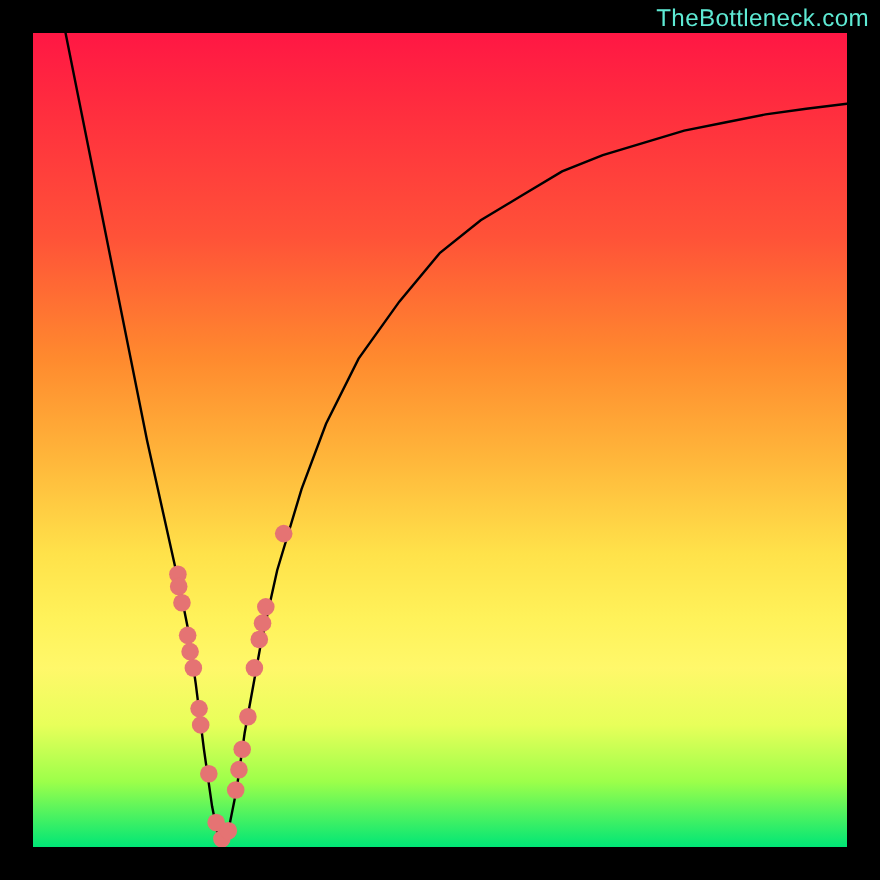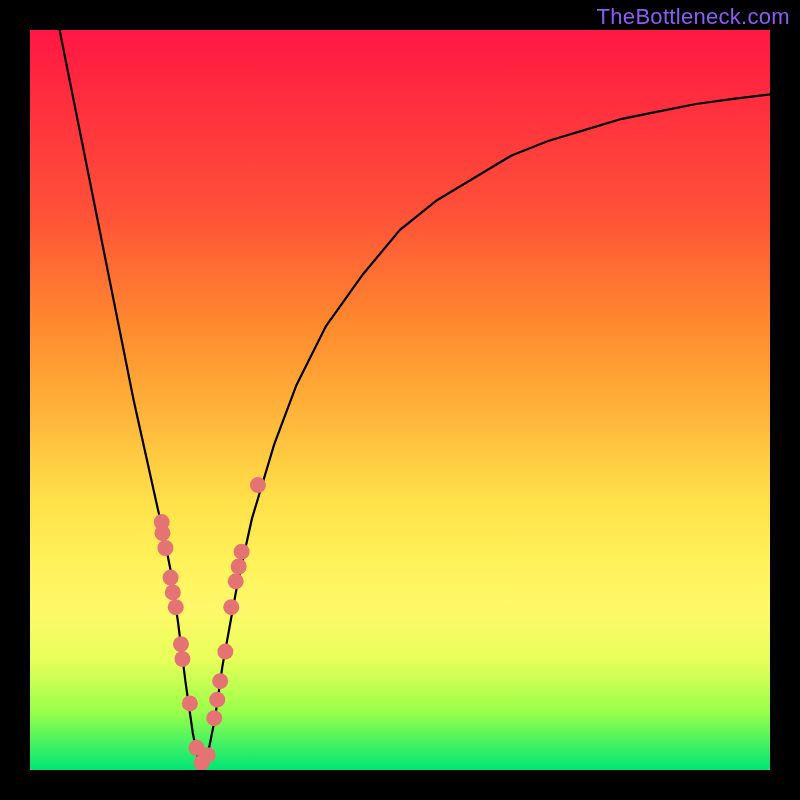--- a/index.html
+++ b/index.html
@@ -38,21 +38,21 @@
       #fff86a 78%,
       #e8ff5a 85%,
       #9cff4a 92%,
       #00e676 100%
     );
   }
   .watermark {
     position: absolute;
     top: 4px;
     right: 10px;
-    color: #8b5cf6;
+    color: #5eead4;
     font-size: 22px;
     font-weight: 500;
     letter-spacing: 0.3px;
     user-select: none;
   }
   svg.curves {
     position: absolute;
     top: 0;
     left: 0;
     width: 740px;

